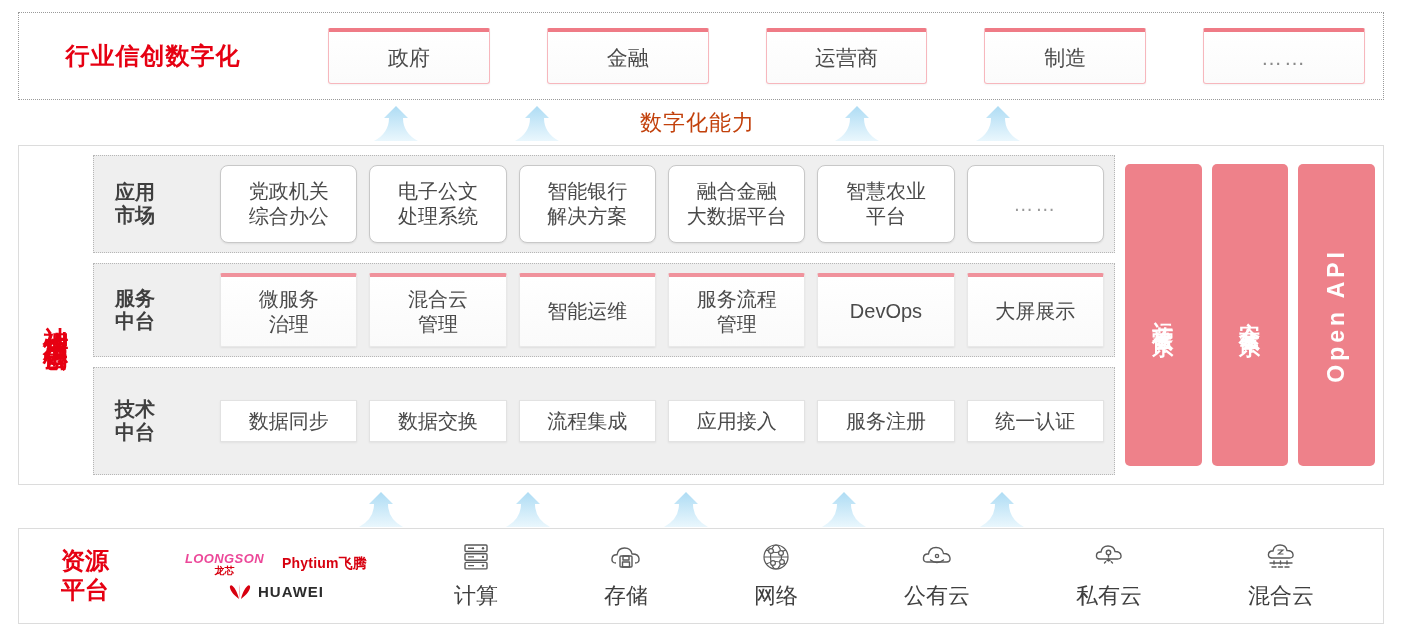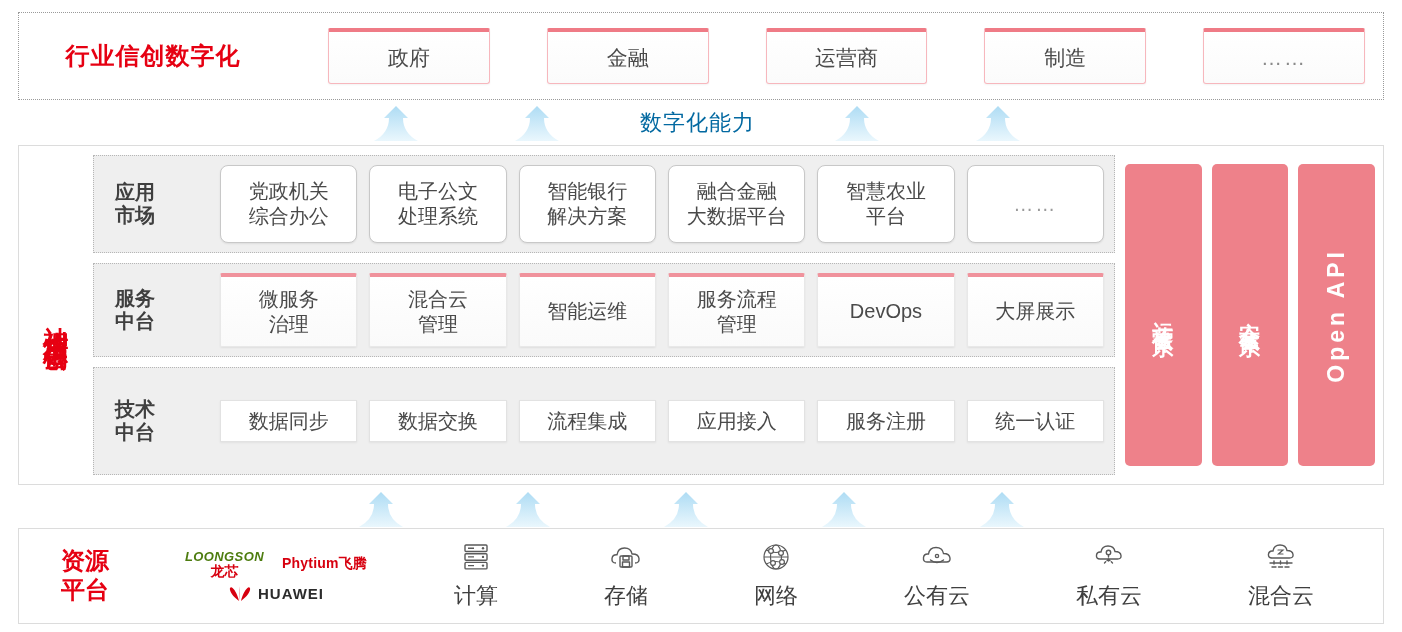--- a/index.html
+++ b/index.html
@@ -41,21 +41,21 @@
   
   .arrow-strip { position: absolute; left: 18px; width: 1366px; height: 42px; }
   .arrow-strip.top  { top: 101px; }
   .arrow-strip.bot  { top: 487px; }
   .arrow {
     position: absolute; bottom: 0; width: 46px; height: 38px;
   }
   .arrow svg { display:block; width:46px; height:38px; }
   .cap-label {
     position: absolute; left: 640px; top: 108px;
-    font-size: 22px; color: #0369a1; font-weight: normal;
+    font-size: 22px; color: #c2410c; font-weight: normal;
     letter-spacing: 1px;
   }
 
   
   .cloud-box {
     position: absolute; left: 18px; top: 145px;
     width: 1366px; height: 340px;
     border: 1px solid #dcdcdc; background: #ffffff;
     display: flex;
   }
@@ -144,24 +144,24 @@
     width: 132px; text-align: center;
     color: #e60012; font-size: 24px; font-weight: bold; line-height: 1.2;
   }
   .vendor-logos {
     width: 250px; display: flex; flex-direction: column;
     align-items: center; justify-content: center; gap: 7px;
   }
   .vendor-row { display: flex; align-items: center; gap: 18px; }
   .logo-loongson { display:flex; flex-direction:column; align-items:center; line-height:1; }
   .logo-loongson .en {
-    color: #4d7c0f; font-size: 13px; font-weight: bold; font-style: italic;
+    color: #ec4899; font-size: 13px; font-weight: bold; font-style: italic;
     letter-spacing: .4px;
   }
-  .logo-loongson .cn { color: #d7000f; font-size: 14px; font-weight: bold; margin-top:1px; }
+  .logo-loongson .cn { color: #d7000f; font-size: 10px; font-weight: bold; margin-top:1px; }
   .logo-phytium { color: #d7000f; font-size: 14px; font-weight: bold; letter-spacing: .2px; }
   .logo-huawei { display:flex; align-items:flex-end; gap:6px; }
   .logo-huawei .mark { width: 24px; height: 16px; }
   .logo-huawei .txt { color:#2b2b2b; font-size: 15px; font-weight: bold; letter-spacing: 1px; }
 
   .res-items { flex: 1; display: flex; align-items: center; justify-content: space-around; padding-right: 16px; }
   .res-item { display: flex; align-items: center; gap: 8px; flex-direction: column; }
   .res-item .ico { width: 32px; height: 32px; display:block; }
   .res-item .lbl { font-size: 22px; color: #3f3f3f; }
 </style>

